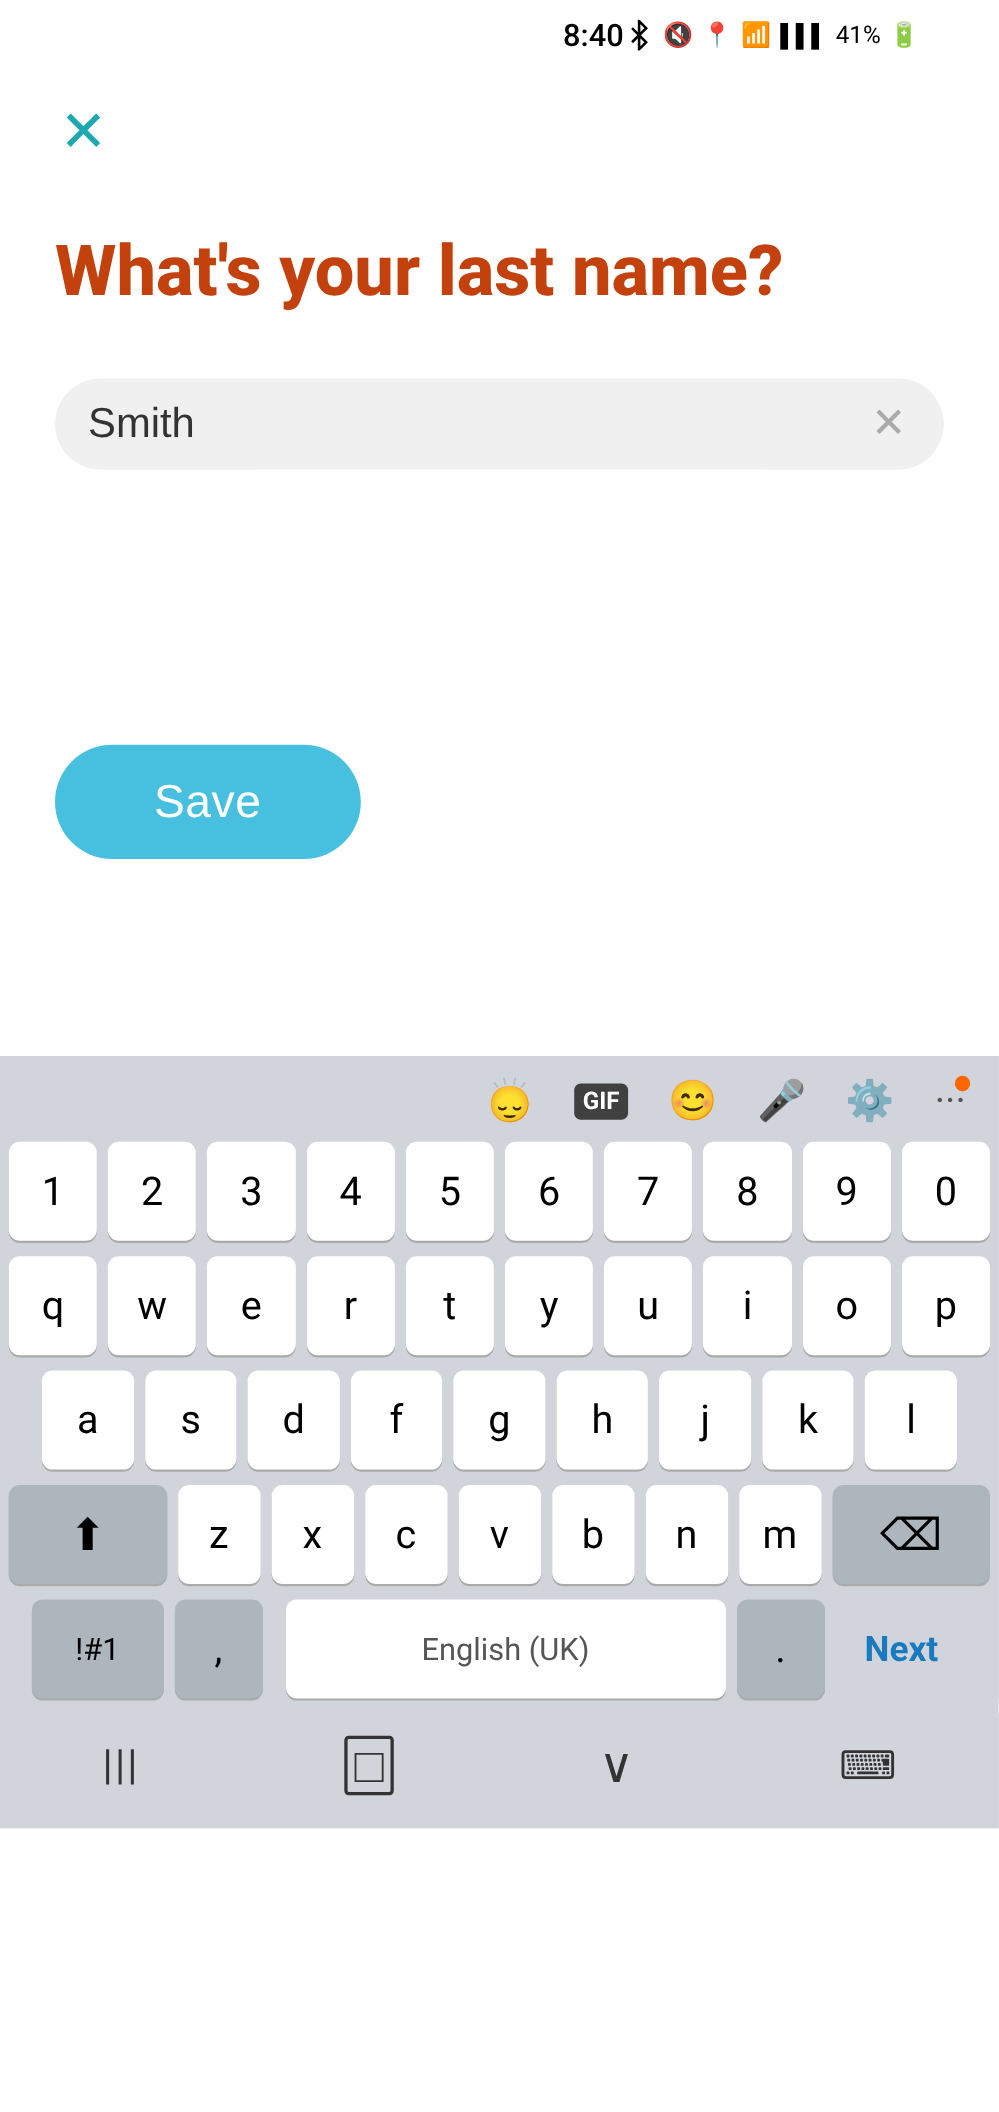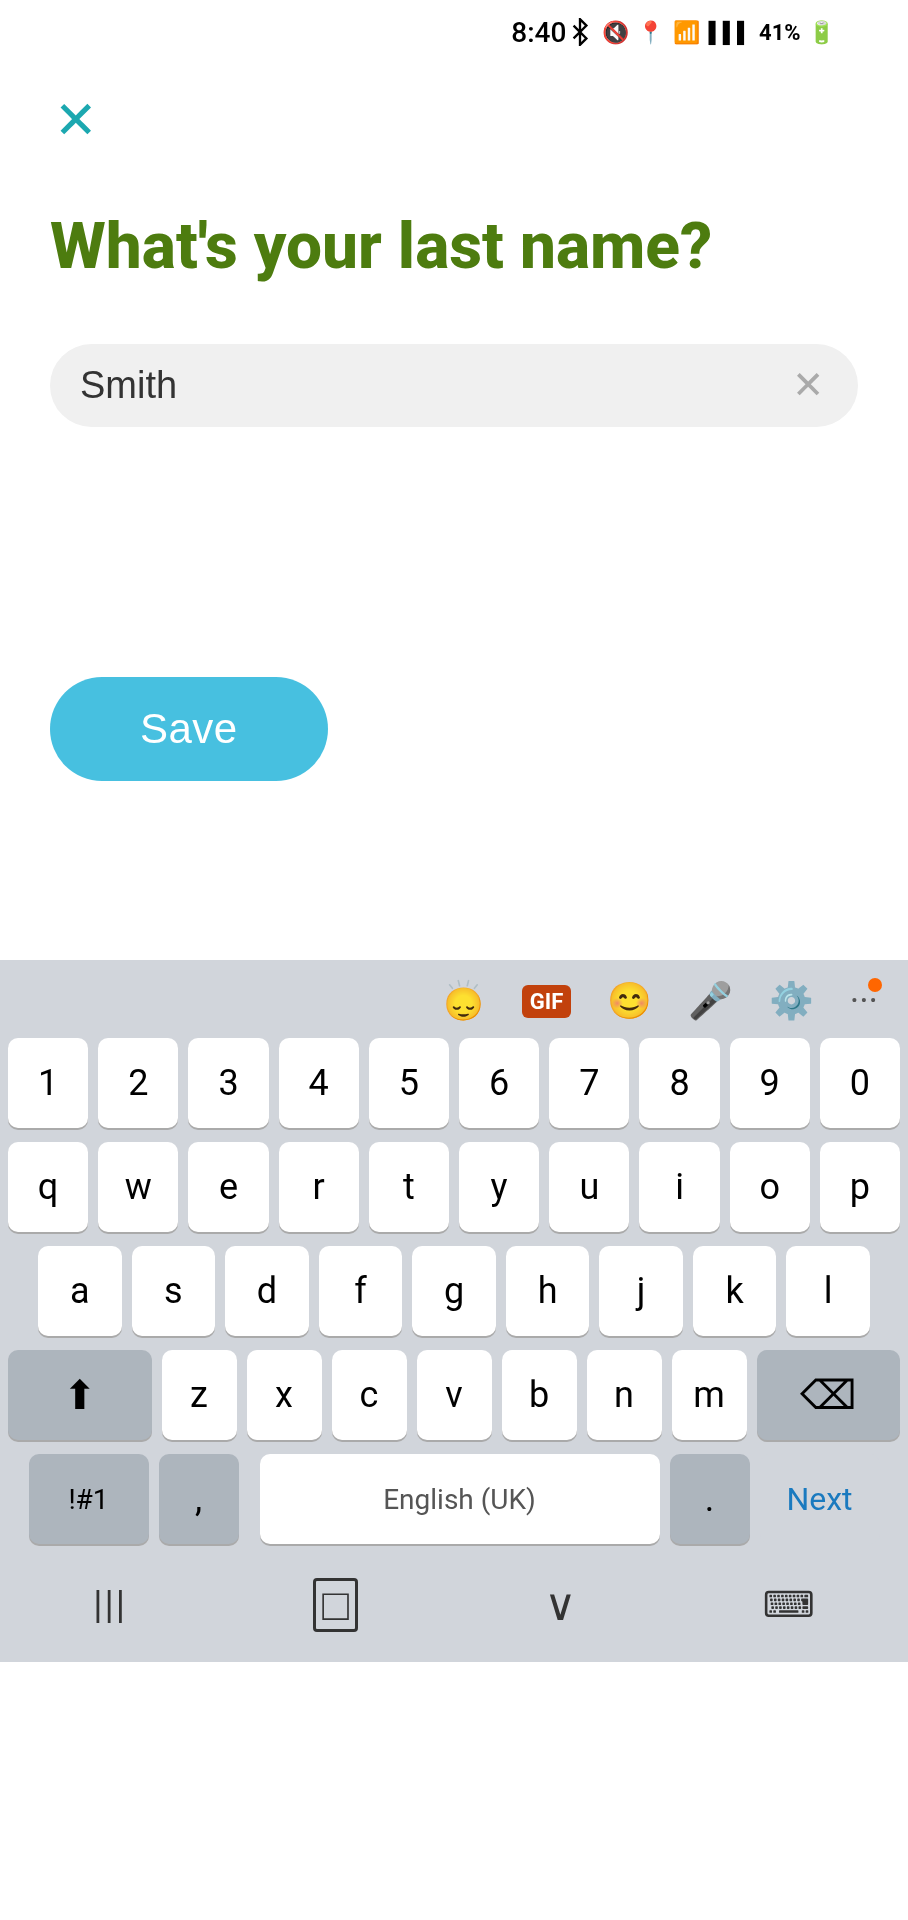--- a/index.html
+++ b/index.html
@@ -53,21 +53,21 @@
     .close-x {
       font-size: 44px;
       color: #1ca8b0;
       line-height: 1;
       font-weight: 400;
     }
 
     .page-title {
       font-size: 64px;
       font-weight: 800;
-      color: #4d7c0f;
+      color: #c2410c;
       line-height: 1.15;
       margin-bottom: 60px;
     }
 
     
     .input-container {
       display: flex;
       align-items: center;
       background: #f0f0f0;
       border-radius: 50px;
@@ -251,21 +251,21 @@
     </svg>
 
     <span style="font-size:22px;">🔇</span>
 
     <span style="font-size:22px;">📍</span>
 
     <span style="font-size:22px;">📶</span>
 
     <span style="font-size:20px; color:#000;">▌▌▌</span>
 
-    <span style="font-size:22px; font-weight:700;">41%</span>
+    <span style="font-size:22px; font-weight:400;">41%</span>
     <span style="font-size:22px;">🔋</span>
 
     <svg width="36" height="28" viewBox="0 0 36 28" fill="none" style="position:relative;top:-28px;left:-340px;">
     </svg>
   </div>
 </div>
 
 <div class="main-content">
 
   
@@ -290,21 +290,21 @@
   </div>
 
 </div>
 
 <div class="keyboard">
 
   <div class="keyboard-toolbar">
 
     <span class="toolbar-icon" style="font-size:36px;">🙂‍↕</span>
 
-    <div class="toolbar-icon" style="background:#c2410c; color:#fff; font-size:22px; padding:4px 8px; border-radius:6px; font-weight:bold;">GIF</div>
+    <div class="toolbar-icon" style="background:#404040; color:#fff; font-size:22px; padding:4px 8px; border-radius:6px; font-weight:bold;">GIF</div>
 
     <span class="toolbar-icon" style="font-size:36px;">😊</span>
 
     <span class="toolbar-icon" style="font-size:36px;">🎤</span>
 
     <span class="toolbar-icon" style="font-size:36px;">⚙️</span>
 
     <span class="toolbar-icon more-icon" style="font-size:36px; position:relative;">
       ···
       <span class="orange-dot"></span>
@@ -365,21 +365,21 @@
       <div class="key dark-key backspace-key wide-key">
         <span class="backspace-icon">⌫</span>
       </div>
     </div>
 
     <div class="key-row">
       <div class="key dark-key wide-key" style="font-size:28px; max-width:120px;">!#1</div>
       <div class="key dark-key" style="max-width:80px;">,</div>
       <div class="key space-key" style="font-size:28px; color:#555;margin-left:11px;">English (UK)</div>
       <div class="key dark-key" style="max-width:80px;">.</div>
-      <div class="key next-key" style="color:#1a7abf; font-size:32px; font-weight:400; max-width:120px;">Next</div>
+      <div class="key next-key" style="color:#1a7abf; font-size:32px; font-weight:700; max-width:120px;">Next</div>
     </div>
 
   </div>
 
   <div class="nav-bar">
     <span class="nav-icon" style="font-size:38px; letter-spacing:2px;">|||</span>
     <span class="nav-icon" style="font-size:44px; border: 3px solid #333; border-radius:4px; padding:2px 6px; line-height:1;">□</span>
     <span class="nav-icon" style="font-size:44px;">∨</span>
     <span class="nav-icon" style="font-size:36px;">⌨</span>
   </div>

